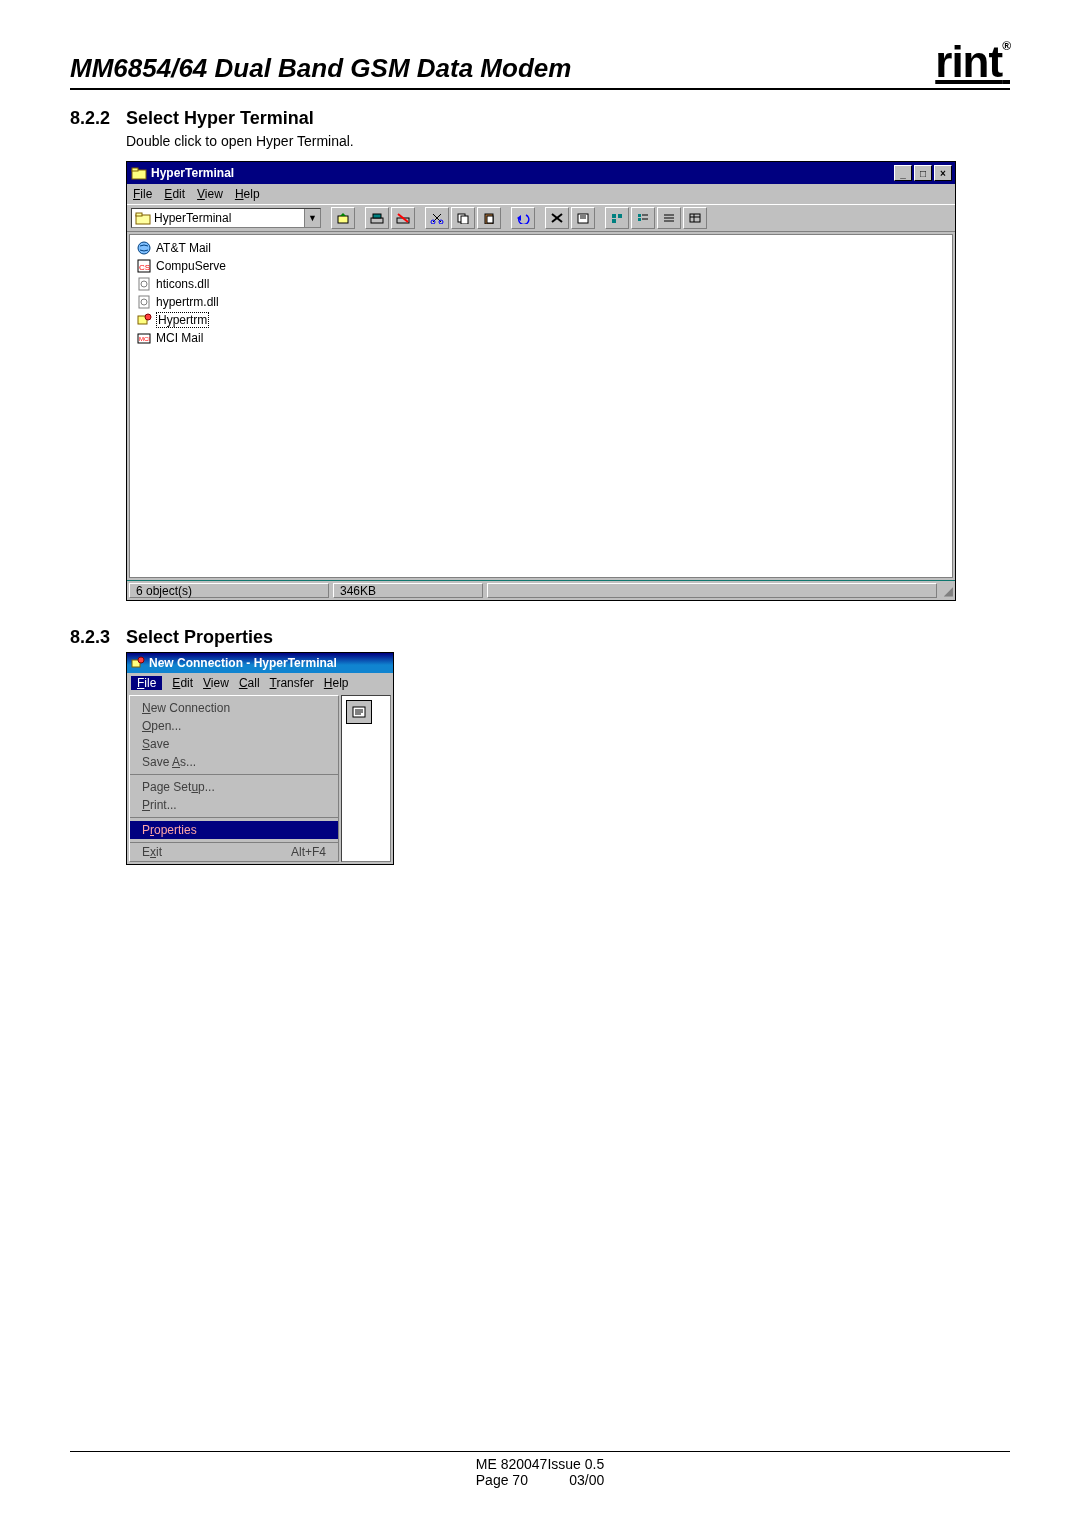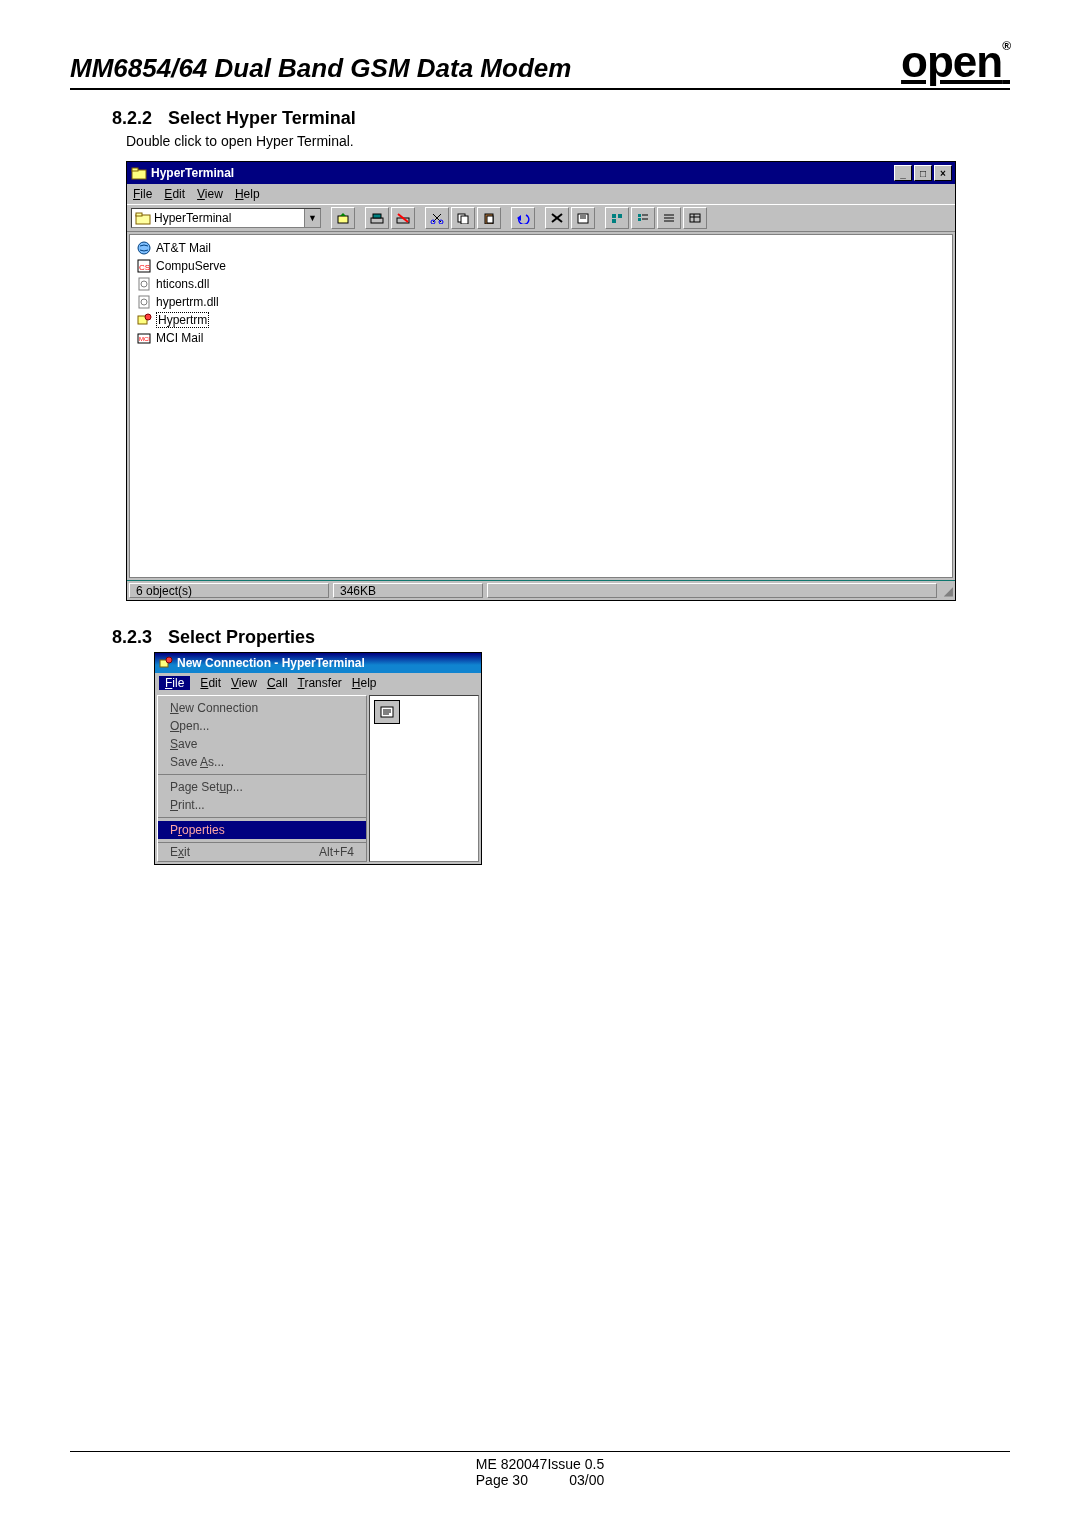--- a/index.html
+++ b/index.html
@@ -39,21 +39,20 @@
   }
   .brand sup { font-size: 12px; text-decoration: none; vertical-align: top; }
   .sec-title {
     font-weight: bold;
     font-size: 18px;
     margin: 6px 0 4px 0;
   }
   .sec-title .num {
     display: inline-block;
     width: 56px;
-    margin-left: 42px;
   }
   .sec-body {
     margin-left: 56px;
     font-size: 14px;
     margin-bottom: 12px;
   }
 
   
   .win {
     margin-left: 56px;
@@ -177,22 +176,22 @@
   .grip {
     width: 16px;
     display:flex;align-items:flex-end;justify-content:flex-end;
     padding: 2px;
     color:#808080;
     font-size:12px;
   }
 
   
   .win2 {
-    margin-left: 84px;
-    width: 328px;
+    margin-left: 56px;
+    width: 268px;
     border: 1px solid #000;
     background:#c0c0c0;
     font-family: "Tahoma","MS Sans Serif", Arial, sans-serif;
     font-size: 12px;
   }
   .tb2 {
     height: 20px;
     background: linear-gradient(#000080,#1084d0 60%, #1084d0);
     color:#fff; font-weight:bold;
     display:flex;align-items:center;
@@ -263,21 +262,21 @@
   svg { display:block; }
 </style>
 </head>
 <body>
 
 <div class="page">
 
   <div class="header-row">
     <div class="doc-title">MM6854/64 Dual Band GSM Data Modem</div>
     <div class="brand">
-      <span>open</span><sup>®</sup>
+      <span>rint</span><sup>®</sup>
     </div>
   </div>
 
   <div class="sec-title">
     <span class="num">8.2.2</span><span>Select Hyper Terminal</span>
   </div>
   <div class="sec-body">Double click to open Hyper Terminal.</div>
 
   <div class="win">
     <div class="titlebar">
@@ -535,21 +534,21 @@
               <line x1="4" y1="9" x2="10" y2="9" stroke="#000"></line>
             </svg>
         </div>
       </div>
     </div>
   </div>
 
   <div class="footer">
     <div class="col">
       <span>ME 820047</span>
-      <span>Page 30</span>
+      <span>Page 70</span>
     </div>
     <div class="col right">
       <span>Issue 0.5</span>
       <span>03/00</span>
     </div>
   </div>
 
 </div>
 
 </body></html>

